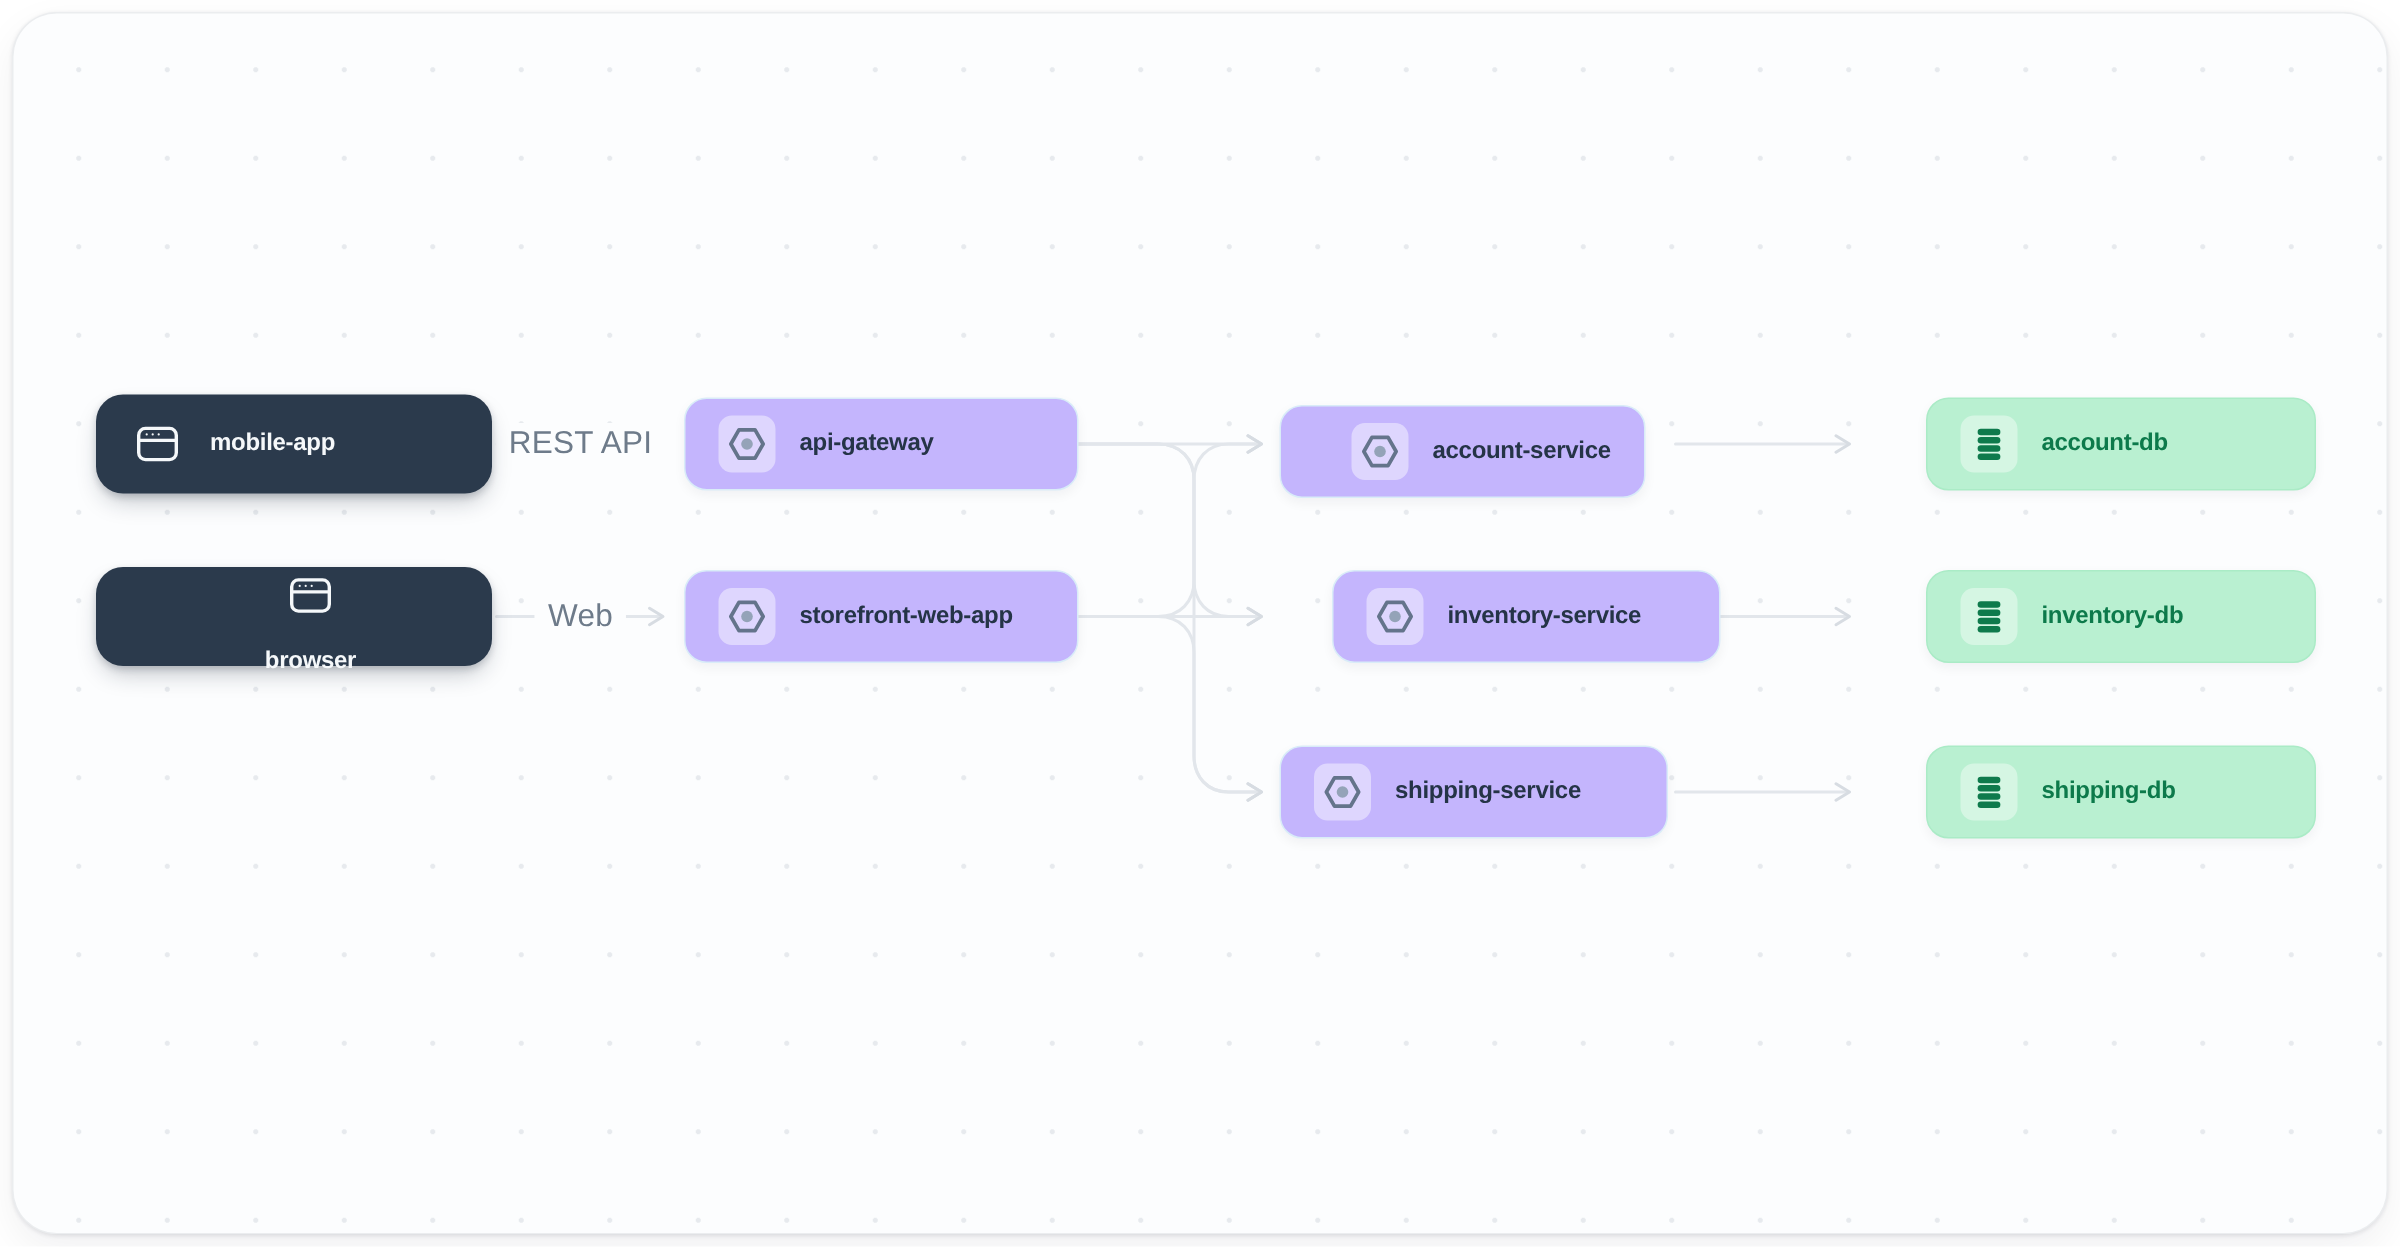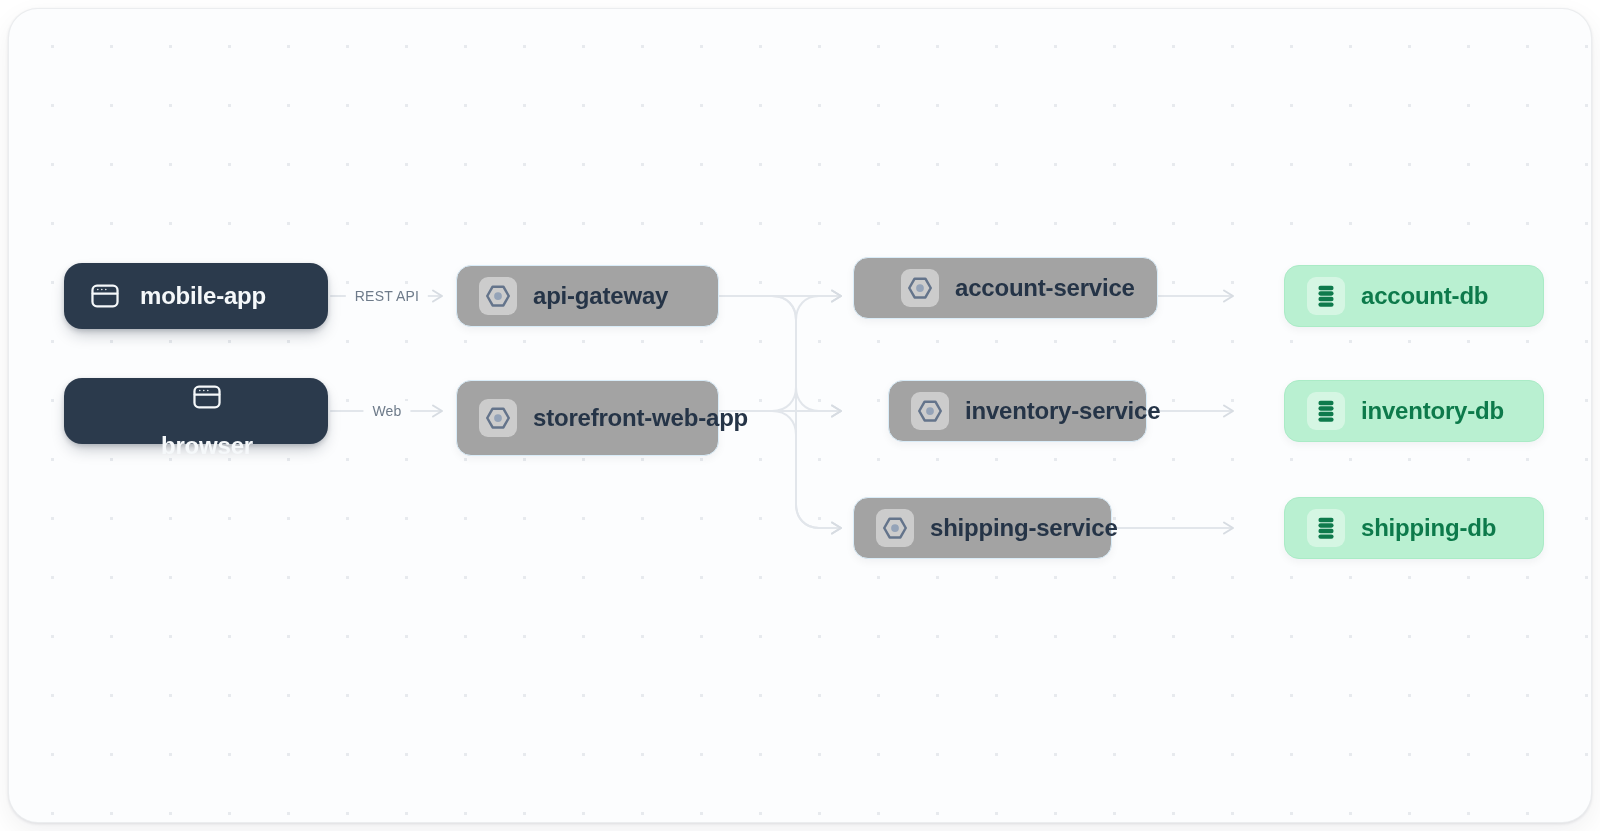--- a/index.html
+++ b/index.html
@@ -30,48 +30,48 @@
     position: absolute;
     left: 0; top: 0;
     width: 1600px; height: 831px;
     pointer-events: none;
   }
   .edge-label {
     position: absolute;
     transform: translate(-50%, -50%);
     background: #fcfdfe;
     color: #6e7b8a;
-    font-size: 14px;
+    font-size: 21px;
     font-weight: 500;
     letter-spacing: 0.2px;
     padding: 2px 9px;
     white-space: nowrap;
   }
   .node {
     position: absolute;
     display: flex;
     align-items: center;
     box-sizing: border-box;
     padding-left: 22px;
     gap: 16px;
     white-space: nowrap;
   }
   .node .label {
-    font-size: 24px;
+    font-size: 16px;
     font-weight: 700;
     letter-spacing: -0.2px;
   }
   .node.client {
     background: #2b3a4c;
     border-radius: 18px;
     box-shadow: 0 8px 16px -4px rgba(23,34,51,0.28), 0 2px 5px rgba(23,34,51,0.18);
   }
   .node.client .label { color: #f5f8fa; }
   .node.service {
-    background: #a3a3a3;
+    background: #c4b5fd;
     border: 1px solid #d9ecf8;
     border-radius: 15px;
     box-shadow: 0 3px 8px rgba(16,24,40,0.05);
   }
   .node.service .label { color: #253447; }
   .node.db {
     background: #b9f0d1;
     border: 1px solid #aaebc6;
     border-radius: 15px;
     box-shadow: 0 3px 8px rgba(16,24,40,0.05);
@@ -160,31 +160,31 @@
   <div class="node service" style="left:456px; top:265px; width:263px; height:62px;">
     <span class="icon-chip">
       <svg width="30" height="30" viewBox="0 0 24 24" fill="none" stroke="#64748b" stroke-width="2" stroke-linejoin="round">
         <path d="M20.6 12 L16.3 19.5 L7.7 19.5 L3.4 12 L7.7 4.5 L16.3 4.5 Z"></path>
         <circle cx="12" cy="12" r="3.1" fill="#94a3b8" stroke="none"></circle>
       </svg>
     </span>
     <span class="label">api-gateway</span>
   </div>
 
-  <div class="node service" style="left:456px; top:380px; width:263px; height:76px;">
+  <div class="node service" style="left:456px; top:380px; width:263px; height:62px;">
     <span class="icon-chip">
       <svg width="30" height="30" viewBox="0 0 24 24" fill="none" stroke="#64748b" stroke-width="2" stroke-linejoin="round">
         <path d="M20.6 12 L16.3 19.5 L7.7 19.5 L3.4 12 L7.7 4.5 L16.3 4.5 Z"></path>
         <circle cx="12" cy="12" r="3.1" fill="#94a3b8" stroke="none"></circle>
       </svg>
     </span>
     <span class="label">storefront-web-app</span>
   </div>
 
-  <div class="node service" style="left:853px; top:257px; width:305px; height:62px;padding-left:47px;">
+  <div class="node service" style="left:853px; top:270px; width:244px; height:62px;padding-left:47px;">
     <span class="icon-chip">
       <svg width="30" height="30" viewBox="0 0 24 24" fill="none" stroke="#64748b" stroke-width="2" stroke-linejoin="round">
         <path d="M20.6 12 L16.3 19.5 L7.7 19.5 L3.4 12 L7.7 4.5 L16.3 4.5 Z"></path>
         <circle cx="12" cy="12" r="3.1" fill="#94a3b8" stroke="none"></circle>
       </svg>
     </span>
     <span class="label">account-service</span>
   </div>
 
   <div class="node service" style="left:852px; top:380px; width:259px; height:62px;margin-left:36px;">

